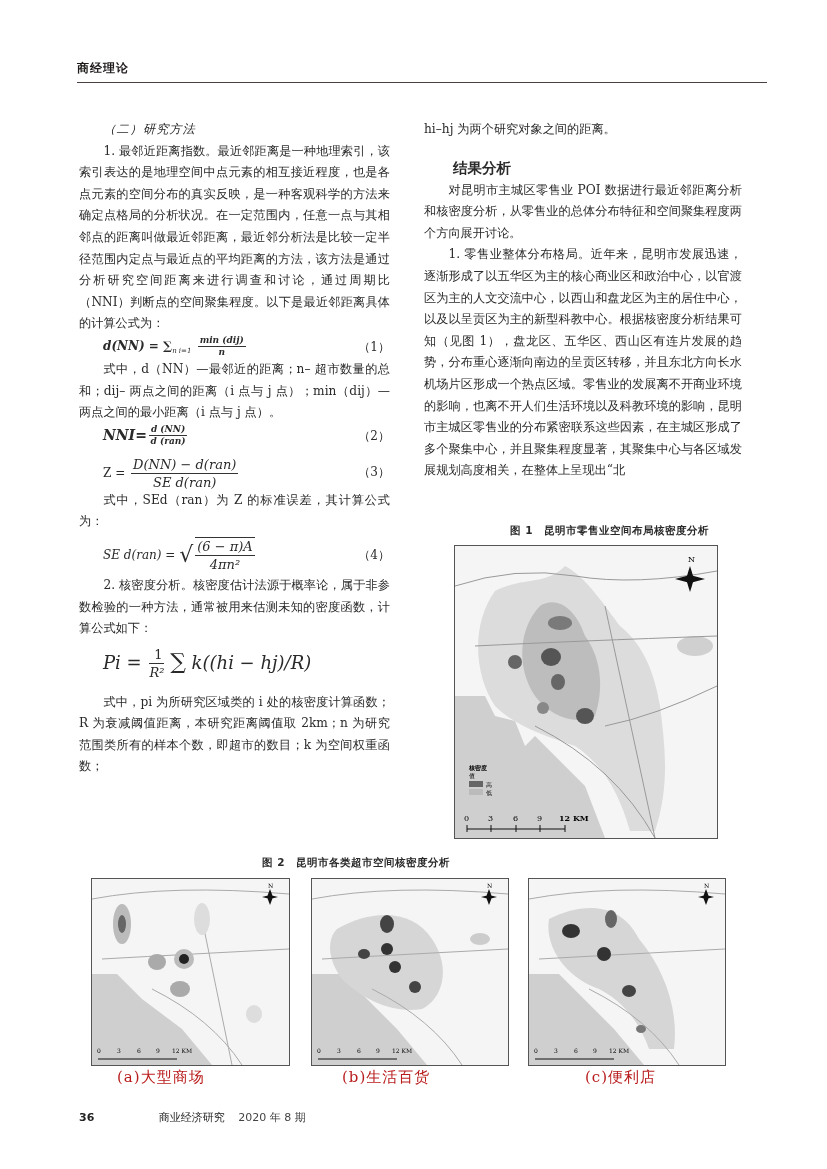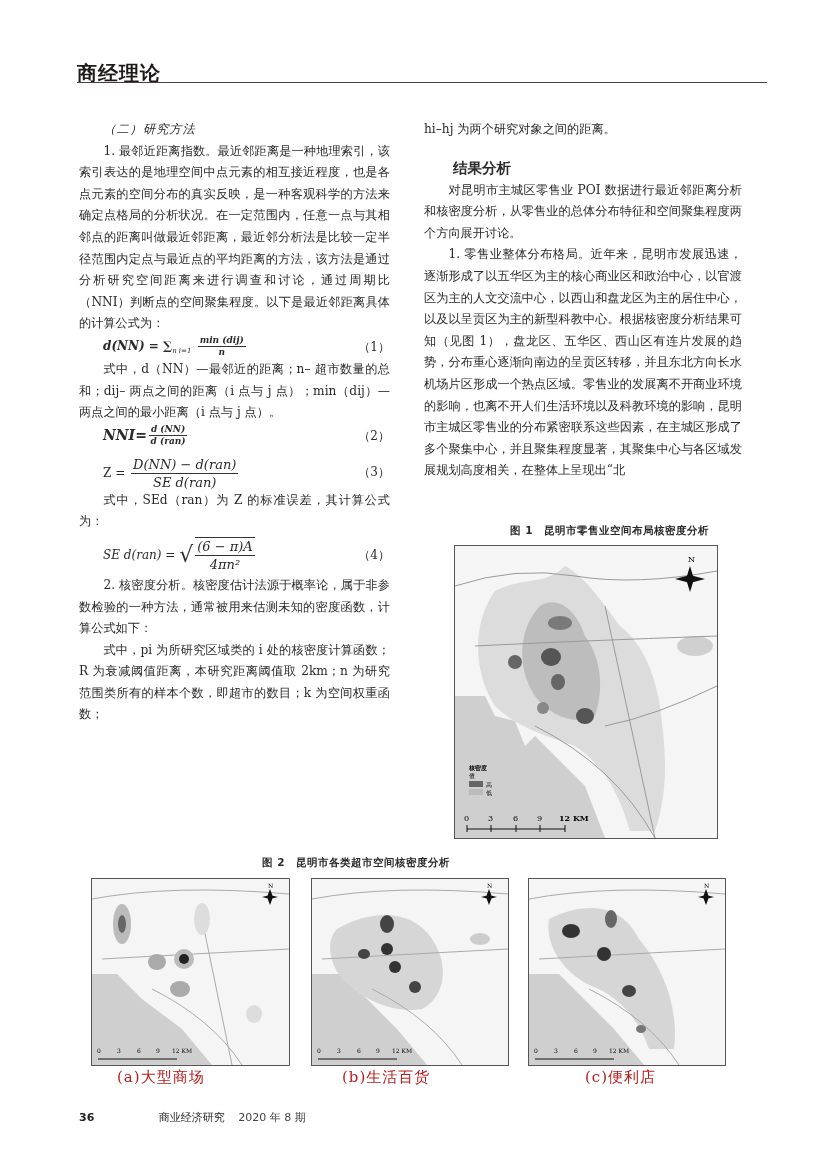--- a/index.html
+++ b/index.html
@@ -1,19 +1,19 @@
 <!DOCTYPE html>
 <html><head>
 <meta charset="utf-8">
 <style>
   html, body { margin:0; padding:0; background:#ffffff; }
   body { width:827px; height:1169px; position:relative; overflow:hidden;
          font-family:"DejaVu Serif", "Liberation Serif", serif; color:#2a2a2a; }
   .header-title { position:absolute; left:77px; top:60px; font-family:"DejaVu Sans", sans-serif;
-         font-weight:bold; font-size:20px; letter-spacing:1px; color:#1e1a1a; }
+         font-weight:bold; font-size:12px; letter-spacing:1px; color:#1e1a1a; }
   .header-rule { position:absolute; left:77px; top:82px; width:690px; height:0; border-top:1.5px solid #4a4040; }
 
   .col { position:absolute; font-size:12.2px; line-height:21.6px; }
   .col-left { left:79px; top:119px; width:311px; }
   .col-right { left:424px; top:119px; width:318px; }
   .col p { margin:0; text-align:justify; text-justify:inter-character; }
   .indent { text-indent:2em; }
   .subhead { font-style:italic; padding-left:2em; letter-spacing:1px; }
   .section-head { font-family:"DejaVu Sans", sans-serif; font-weight:bold; font-size:14.5px;
          padding-left:2em; margin-top:15px !important; line-height:24px; }
@@ -92,20 +92,31 @@
       <span style="font-size:22px;vertical-align:middle;font-style:normal;">√</span><span class="frac big" style="border-top:1px solid #333;">
         <span class="num">(6 − π)A</span>
         <span class="den">4πn²</span>
       </span>
     </span>
     <span class="eqnum" style="top:12px;">（4）</span>
   </div>
 
   <p class="indent">2. 核密度分析。核密度估计法源于概率论，属于非参数检验的一种方法，通常被用来估测未知的密度函数，计算公式如下：</p>
 
+  <div class="formula" style="height:52px;">
+    <span class="eq light" style="font-weight:normal;top:6px;font-size:18px;">
+      <span>Pi =</span>
+      <span class="frac big">
+        <span class="num" style="font-style:normal;">1</span>
+        <span class="den">R²</span>
+      </span>
+      <span style="font-style:normal;font-size:22px;">∑</span>
+      <span>k((hi − hj)/R)</span>
+    </span>
+  </div>
 
   <p class="indent">式中，pi 为所研究区域类的 i 处的核密度计算函数；R 为衰减阈值距离，本研究距离阈值取 2km；n 为研究范围类所有的样本个数，即超市的数目；k 为空间权重函数；</p>
 </div>
 
 <div class="col col-right">
   <p>hi–hj 为两个研究对象之间的距离。</p>
   <p class="section-head">结果分析</p>
   <p class="indent">对昆明市主城区零售业 POI 数据进行最近邻距离分析和核密度分析，从零售业的总体分布特征和空间聚集程度两个方向展开讨论。</p>
   <p class="indent">1. 零售业整体分布格局。近年来，昆明市发展迅速，逐渐形成了以五华区为主的核心商业区和政治中心，以官渡区为主的人文交流中心，以西山和盘龙区为主的居住中心，以及以呈贡区为主的新型科教中心。根据核密度分析结果可知（见图 1），盘龙区、五华区、西山区有连片发展的趋势，分布重心逐渐向南边的呈贡区转移，并且东北方向长水机场片区形成一个热点区域。零售业的发展离不开商业环境的影响，也离不开人们生活环境以及科教环境的影响，昆明市主城区零售业的分布紧密联系这些因素，在主城区形成了多个聚集中心，并且聚集程度显著，其聚集中心与各区域发展规划高度相关，在整体上呈现出“北</p>
 </div>

